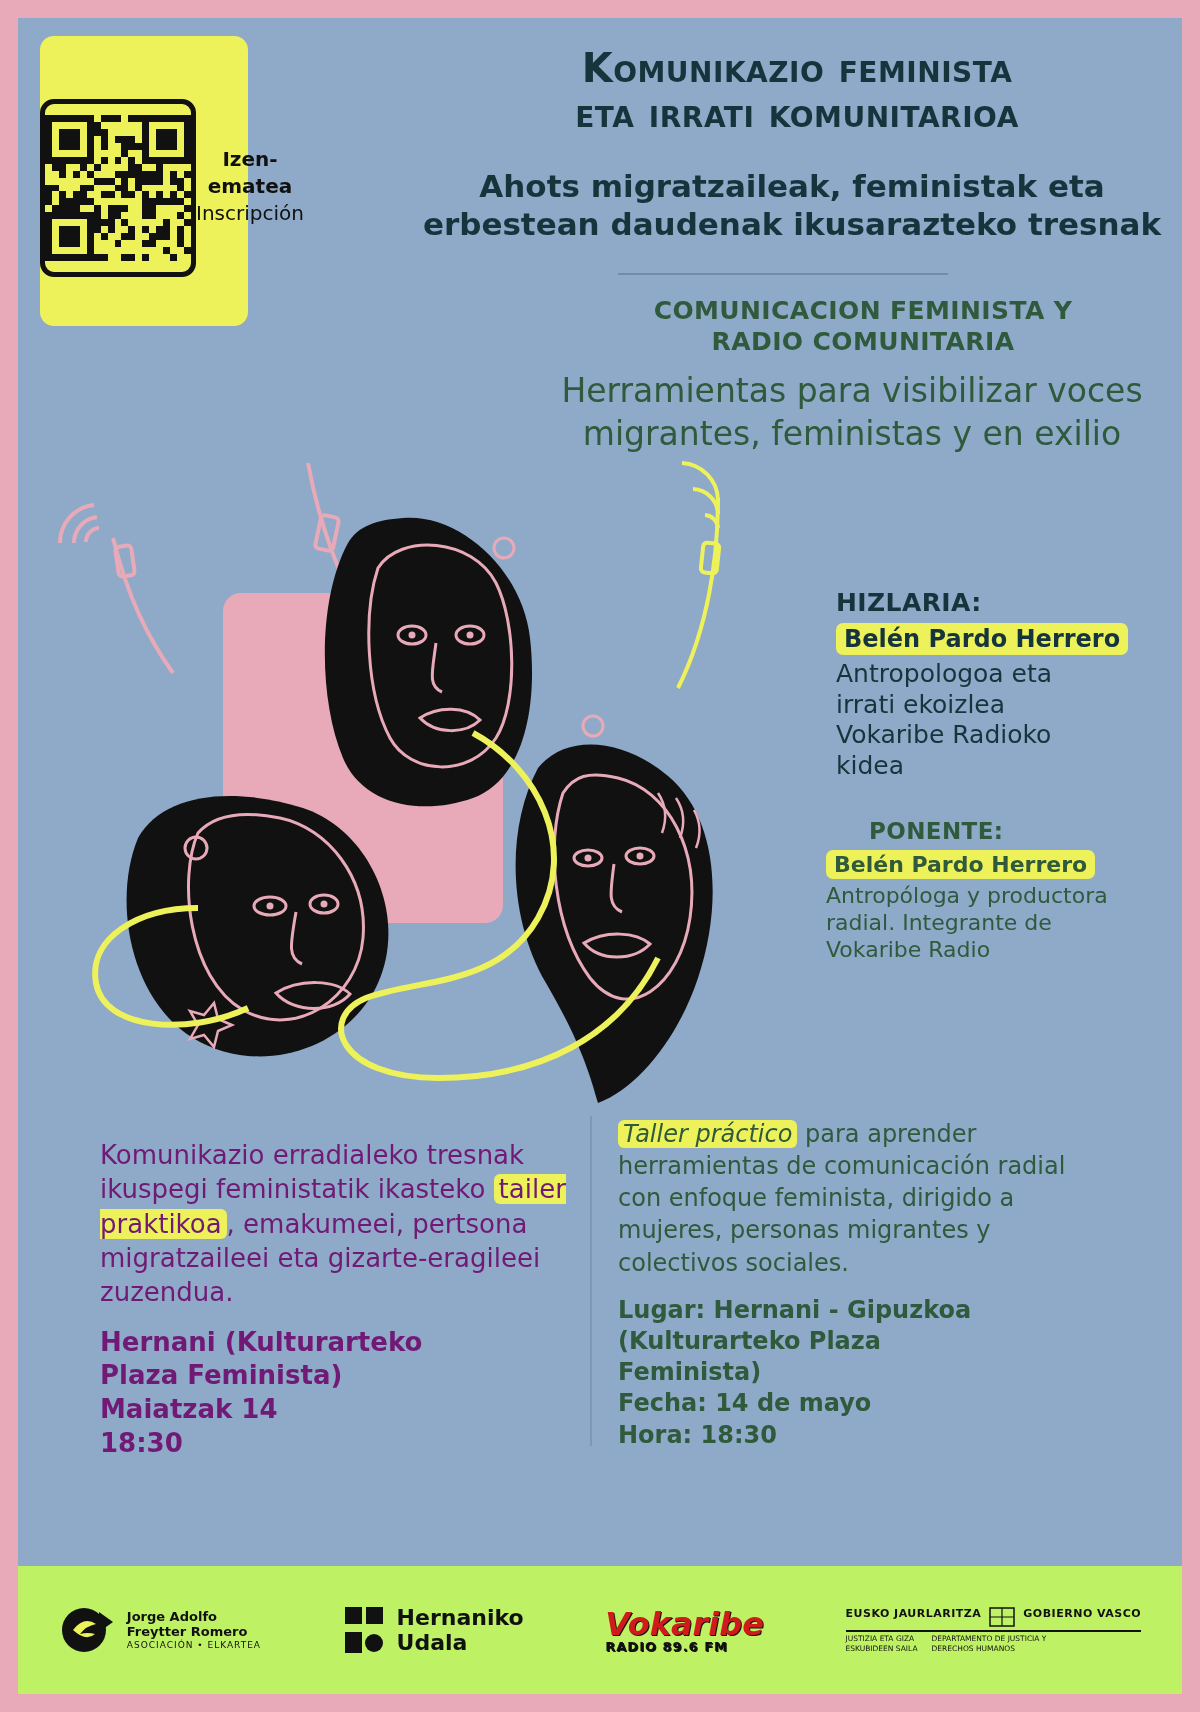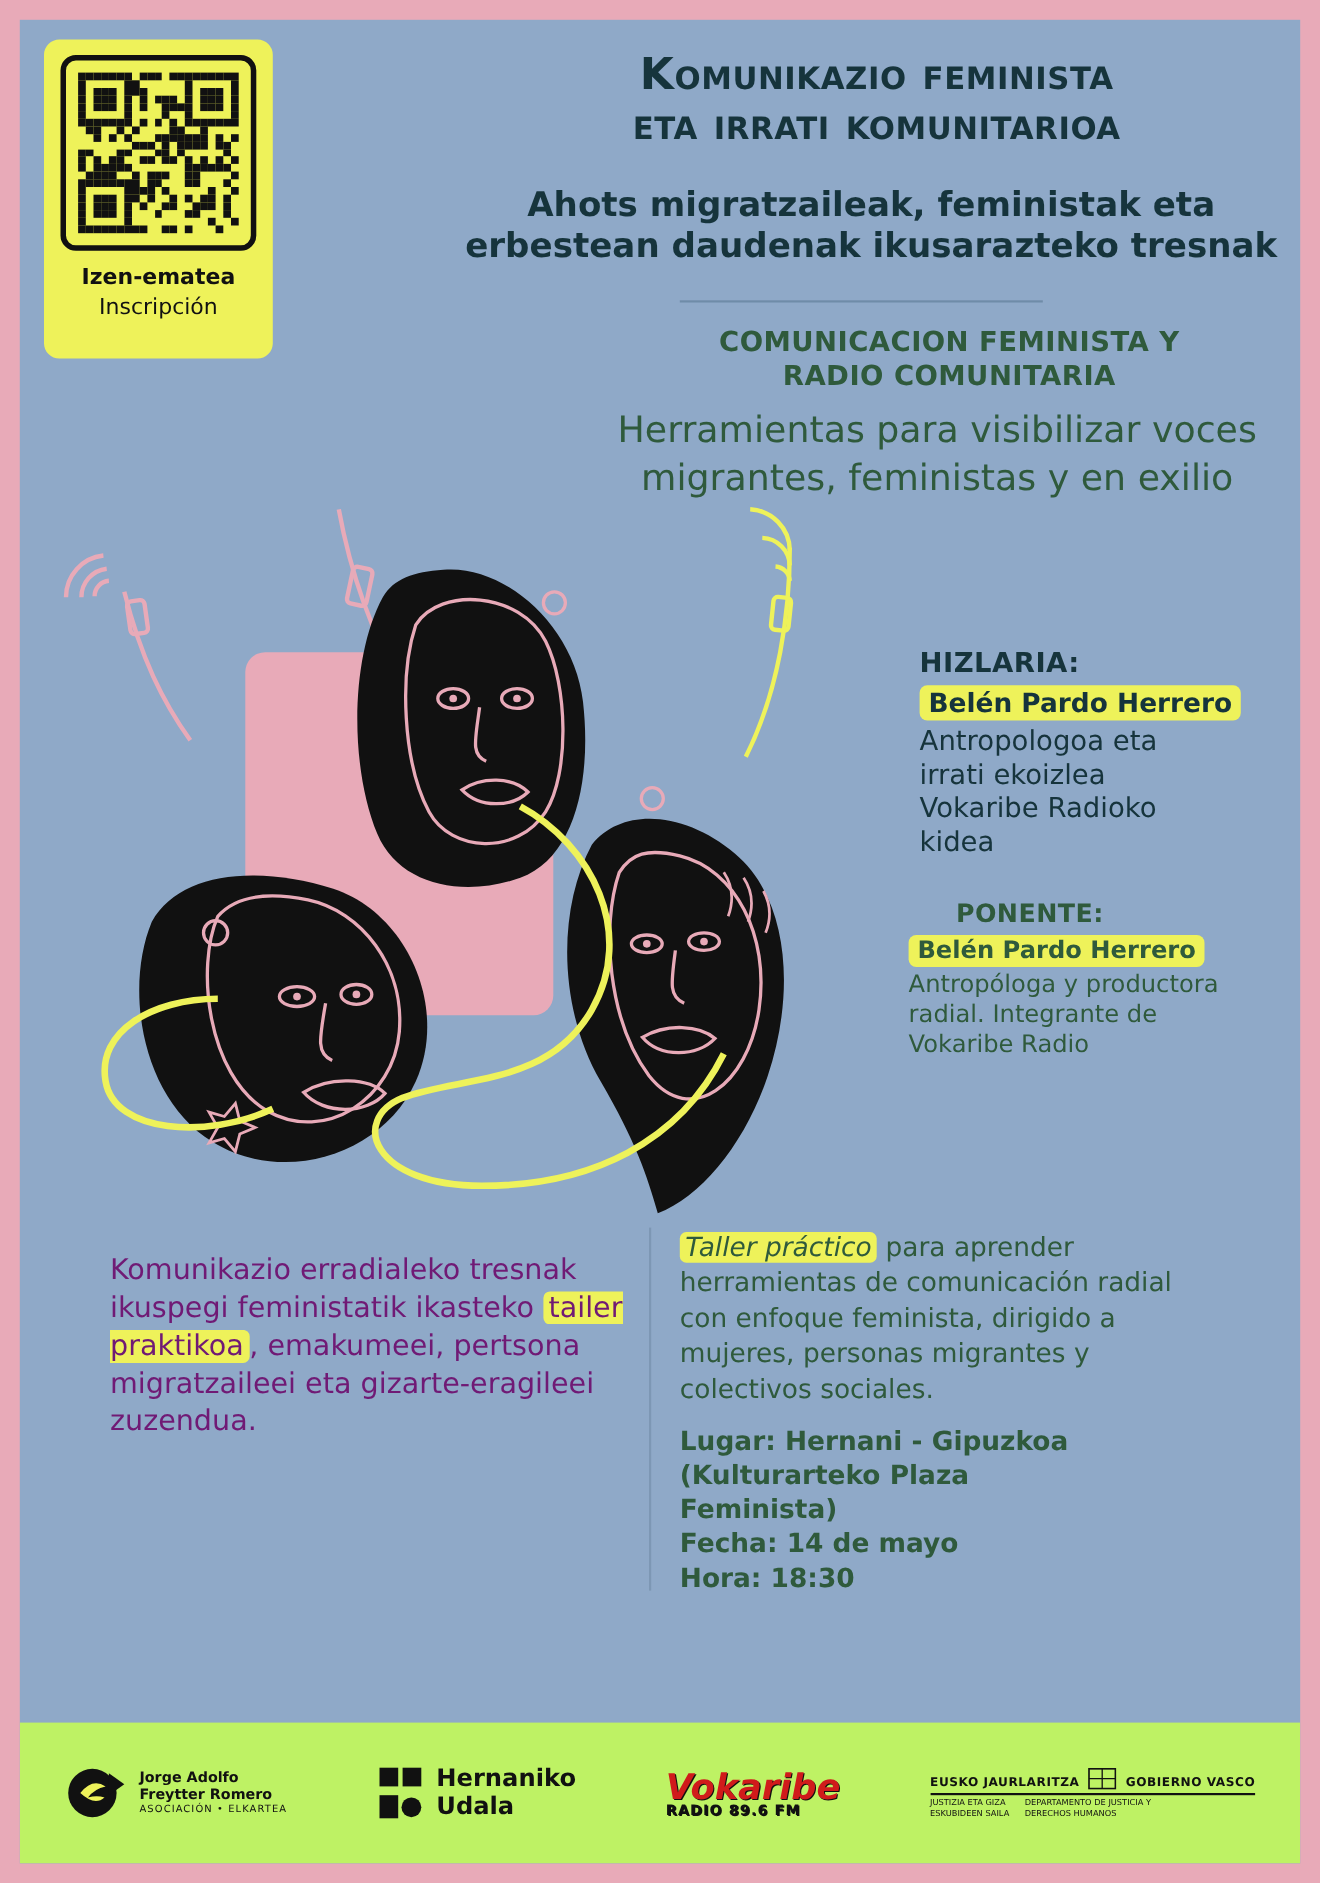--- a/index.html
+++ b/index.html
@@ -14,21 +14,21 @@
     left:18px;top:18px;
     width:1164px;height:1676px;
     background:#8fa9c8;
     overflow:hidden;
   }
   
   .qr-box{
     position:absolute;left:22px;top:18px;
     width:208px;height:290px;
     background:#eef25a;border-radius:14px;
-    display:flex;flex-direction:column;align-items:center;
+    display:flex;flex-direction:row;align-items:center;
   }
   .qr-frame{
     margin-top:14px;width:168px;height:168px;
     border:5px solid #111;border-radius:14px;
     background:#eef25a;display:flex;align-items:center;justify-content:center;
   }
   .qr-grid{
     width:146px;height:146px;
     display:grid;grid-template-columns:repeat(21,1fr);grid-template-rows:repeat(21,1fr);
   }
@@ -103,21 +103,21 @@
   .logo .mark-txt small{display:block;font-size:9px;font-weight:normal;letter-spacing:1px;}
   .vok{
     color:#d01b1b;font-weight:bold;font-style:italic;font-size:32px;line-height:1;
     text-shadow:1px 1px 0 #111;
   }
   .vok small{display:block;font-size:13px;color:#111;font-style:normal;letter-spacing:1px;}
   .gv{
     display:flex;flex-direction:column;gap:2px;color:#111;font-size:10px;
   }
   .gv .top{
-    display:flex;align-items:flex-end;gap:8px;border-bottom:2px solid #111;padding-bottom:3px;
+    display:flex;align-items:flex-start;gap:8px;border-bottom:2px solid #111;padding-bottom:3px;
     font-weight:bold;font-size:11px;letter-spacing:.5px;
   }
   .gv .bot{display:flex;gap:14px;font-size:7.5px;line-height:1.25;}
   
   .art{position:absolute;left:0;top:420px;width:820px;height:690px;}
 </style>
 </head>
 <body>
 
 <div class="poster">
@@ -667,20 +667,26 @@
       <span>Antropóloga y productora</span><br>
       <span>radial. Integrante de</span><br>
       <span>Vokaribe Radio</span>
     </div>
   </div>
 
   <div class="divider-v"></div>
 
   <div class="col-eu">
     <span>Komunikazio erradialeko tresnak ikuspegi feministatik ikasteko </span><span class="mark">tailer praktikoa</span><span>, emakumeei, pertsona migratzaileei eta gizarte-eragileei zuzendua.</span>
+    <div class="where">
+      <span>Hernani (Kulturarteko</span><br>
+      <span>Plaza Feminista)</span><br>
+      <span>Maiatzak 14</span><br>
+      <span>18:30</span>
+    </div>
   </div>
 
   <div class="col-es">
     <span class="mark italic">Taller práctico</span><span> para aprender herramientas de comunicación radial con enfoque feminista, dirigido a mujeres, personas migrantes y colectivos sociales.</span>
     <div class="where es">
       <span>Lugar: Hernani - Gipuzkoa</span><br>
       <span>(Kulturarteko Plaza</span><br>
       <span>Feminista)</span><br>
       <span>Fecha: 14 de mayo</span><br>
       <span>Hora: 18:30</span>

